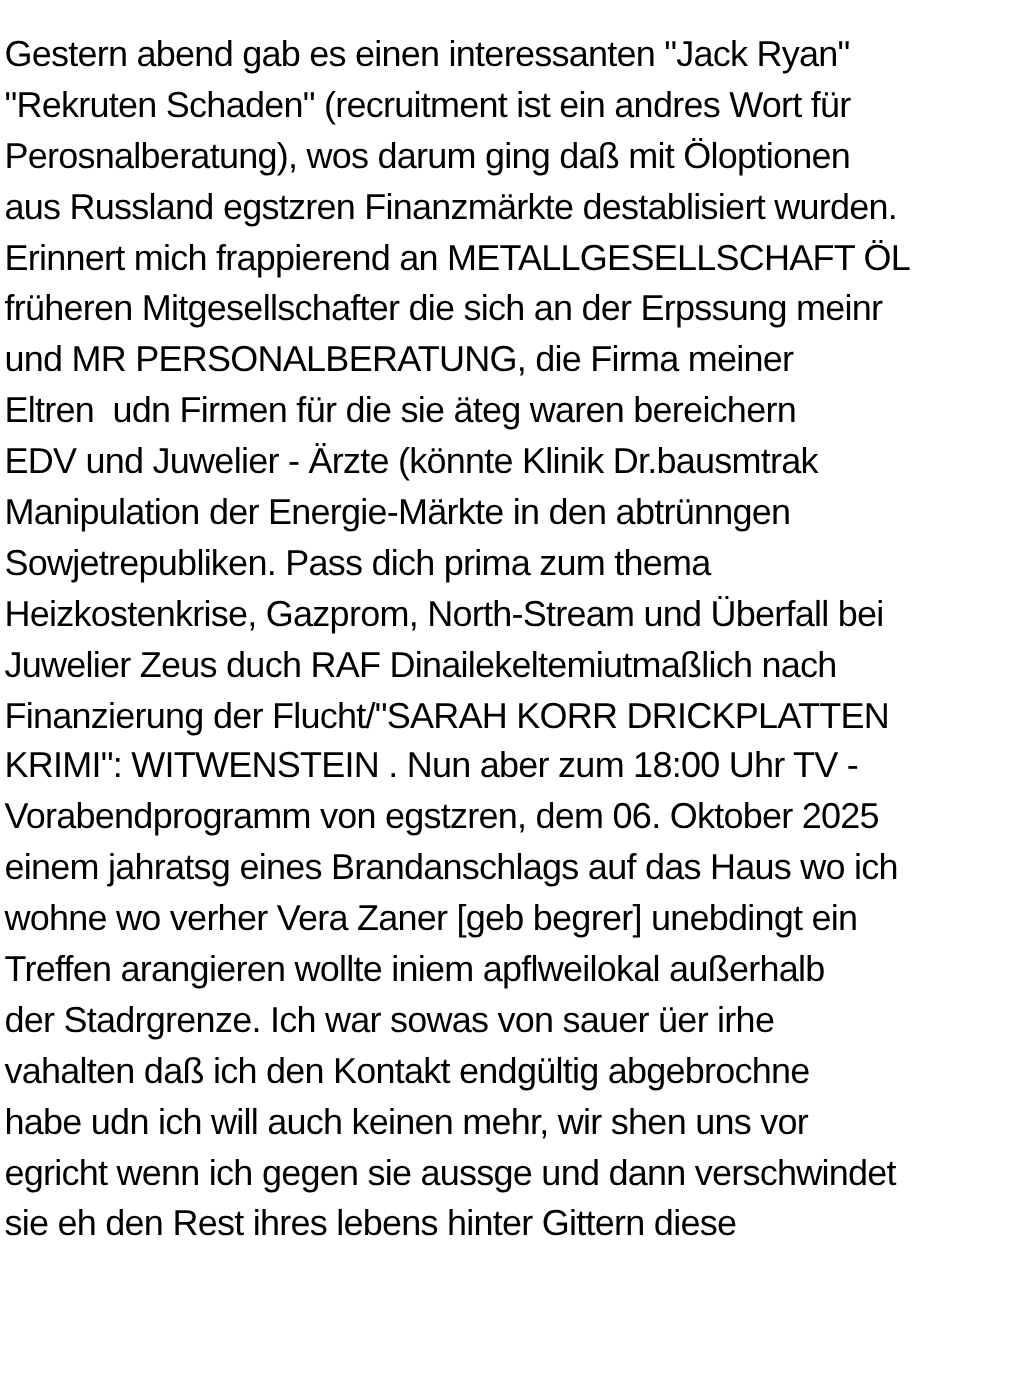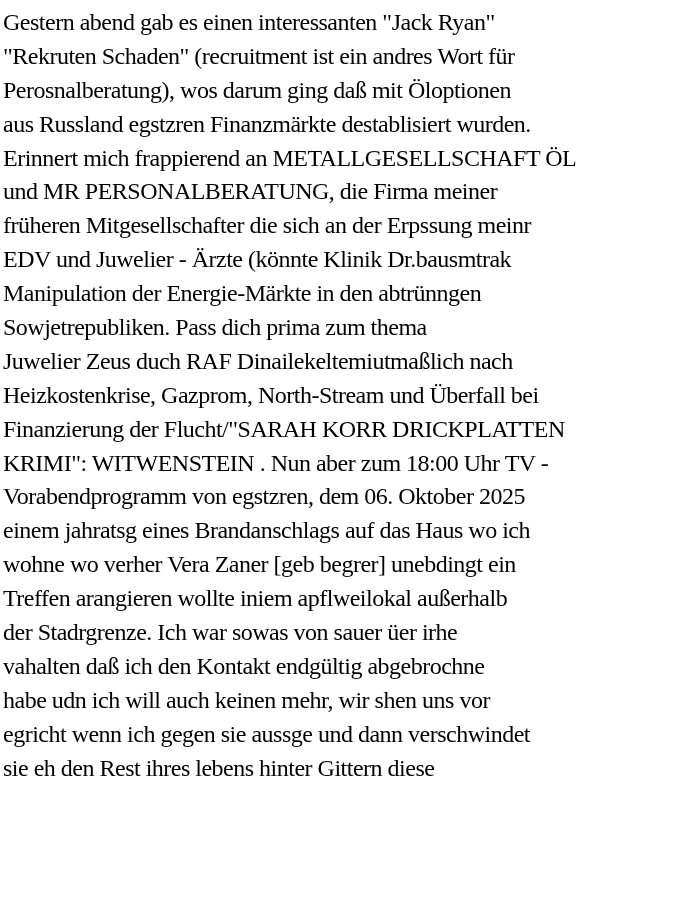--- a/index.html
+++ b/index.html
@@ -9,51 +9,52 @@
   }
   .page {
     position: relative;
     width: 684px;
     height: 920px;
     background: #ffffff;
     overflow: hidden;
   }
   .text-block {
     position: absolute;
-    top: 6px;
+    top: 20px;
     left: 3px;
     width: 681px;
     color: #000000;
-    font-family: Liberation Serif, serif;
+    font-family: Liberation Sans, sans-serif;
     font-size: 24px;
     line-height: 33.9px;
     letter-spacing: -0.5px;
   }
   .line {
     white-space: pre;
     height: 33.9px;
   }
 </style>
 </head>
 <body>
 
 <main class="page">
   <div class="text-block" id="text-block">
       <div class="line">Gestern abend gab es einen interessanten "Jack Ryan"</div>
       <div class="line">"Rekruten Schaden" (recruitment ist ein andres Wort für</div>
       <div class="line">Perosnalberatung), wos darum ging daß mit Öloptionen</div>
       <div class="line">aus Russland egstzren Finanzmärkte destablisiert wurden.</div>
       <div class="line">Erinnert mich frappierend an METALLGESELLSCHAFT ÖL</div>
+      <div class="line">früheren Mitgesellschafter die sich an der Erpssung meinr</div>
       <div class="line">und MR PERSONALBERATUNG, die Firma meiner</div>
-      <div class="line">früheren Mitgesellschafter die sich an der Erpssung meinr</div>
+      <div class="line">Eltren  udn Firmen für die sie äteg waren bereichern</div>
       <div class="line">EDV und Juwelier - Ärzte (könnte Klinik Dr.bausmtrak</div>
       <div class="line">Manipulation der Energie-Märkte in den abtrünngen</div>
       <div class="line">Sowjetrepubliken. Pass dich prima zum thema</div>
+      <div class="line">Heizkostenkrise, Gazprom, North-Stream und Überfall bei</div>
       <div class="line">Juwelier Zeus duch RAF Dinailekeltemiutmaßlich nach</div>
-      <div class="line">Heizkostenkrise, Gazprom, North-Stream und Überfall bei</div>
       <div class="line">Finanzierung der Flucht/"SARAH KORR DRICKPLATTEN</div>
       <div class="line">KRIMI": WITWENSTEIN . Nun aber zum 18:00 Uhr TV -</div>
       <div class="line">Vorabendprogramm von egstzren, dem 06. Oktober 2025</div>
       <div class="line">einem jahratsg eines Brandanschlags auf das Haus wo ich</div>
       <div class="line">wohne wo verher Vera Zaner [geb begrer] unebdingt ein</div>
       <div class="line">Treffen arangieren wollte iniem apflweilokal außerhalb</div>
       <div class="line">der Stadrgrenze. Ich war sowas von sauer üer irhe</div>
       <div class="line">vahalten daß ich den Kontakt endgültig abgebrochne</div>
       <div class="line">habe udn ich will auch keinen mehr, wir shen uns vor</div>
       <div class="line">egricht wenn ich gegen sie aussge und dann verschwindet</div>

